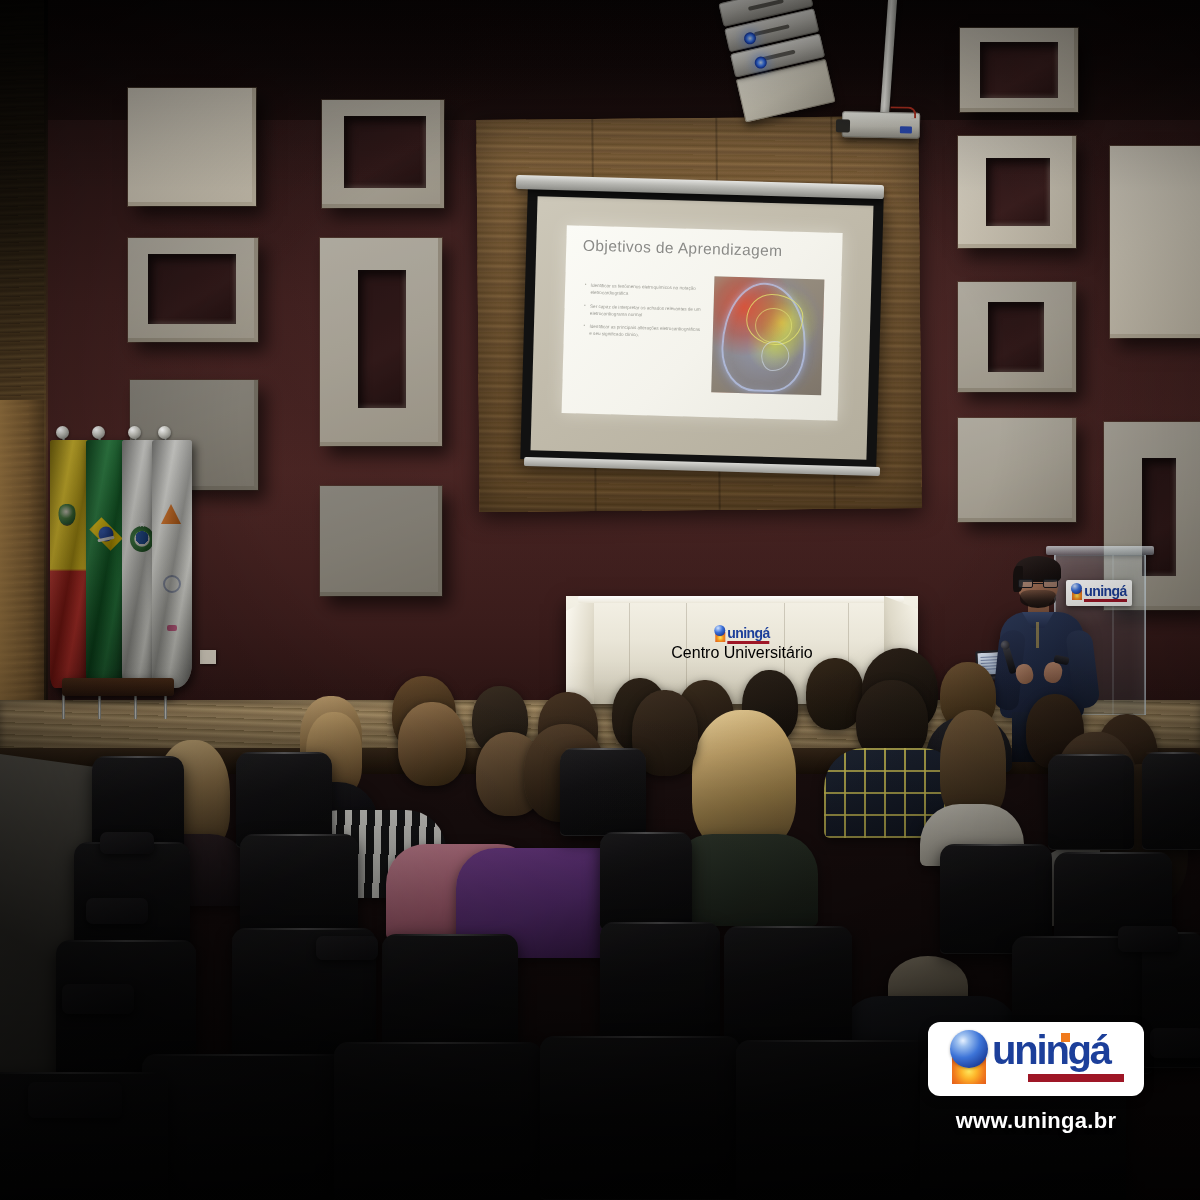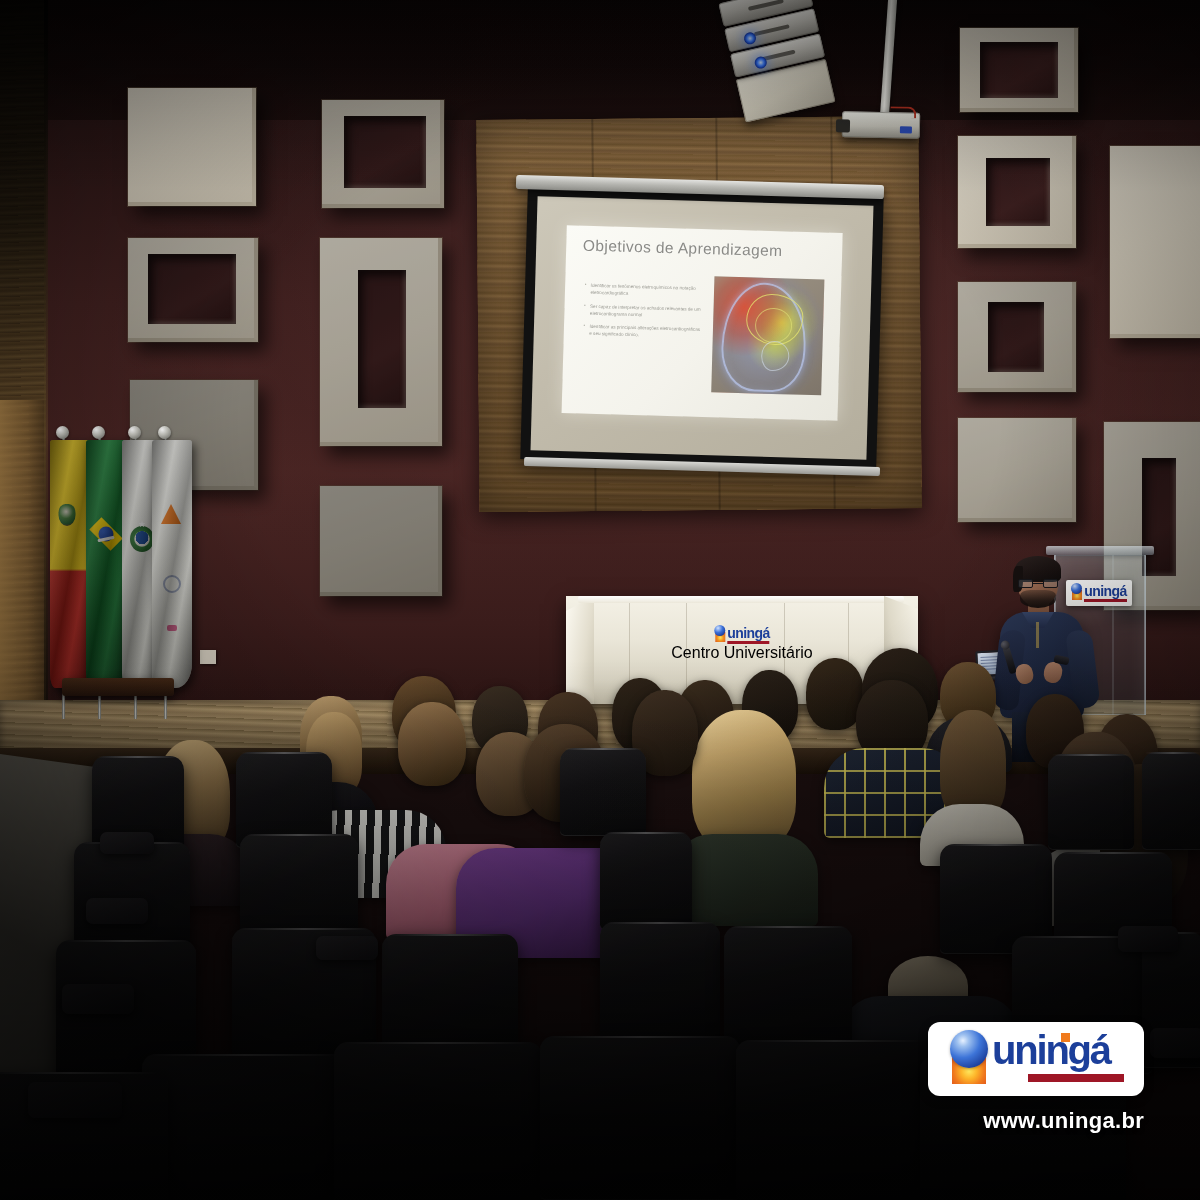--- a/index.html
+++ b/index.html
@@ -542,21 +542,21 @@
     color:#1c3f9a;letter-spacing:-2.2px;line-height:1;
   }
   .wm-idot{
     position:absolute;left:133px;top:11px;width:9px;height:9px;
     background:#f07a1c;z-index:4;
   }
   .wm-bar{
     position:absolute;left:100px;top:52px;width:96px;height:8px;background:#9e1626;z-index:4;
   }
   .wm-url{
-    margin-top:12px;text-align:right;color:#fff;font-size:22px;font-weight:700;
+    margin-top:12px;text-align:center;color:#fff;font-size:22px;font-weight:700;
     letter-spacing:.3px;text-shadow:0 2px 4px rgba(0,0,0,.7);
   }
 </style>
 </head>
 <body>
 
 <div id="stage">
 
   <div class="wall"></div>
   <div class="ceiling"></div>

